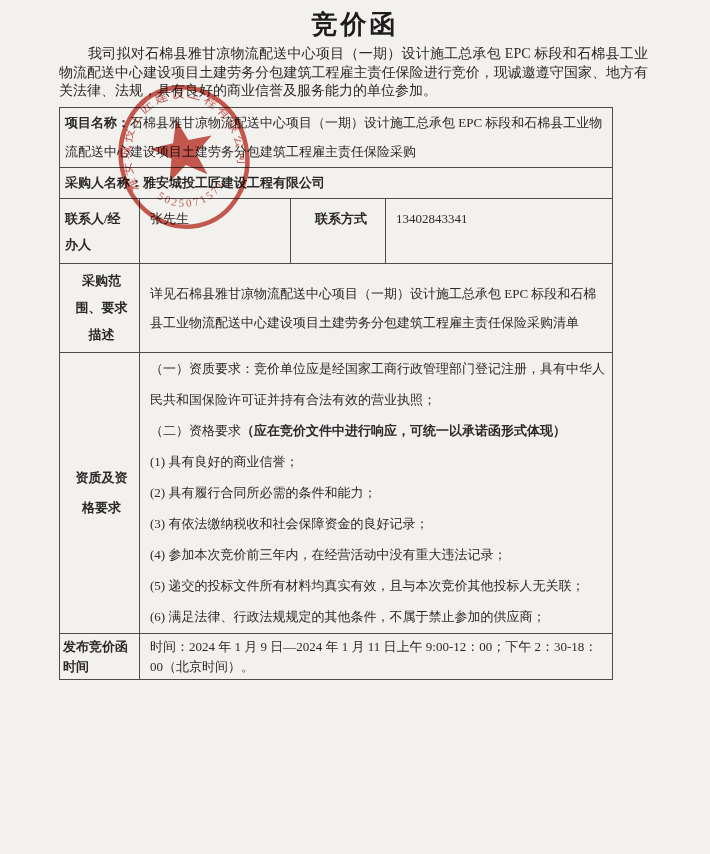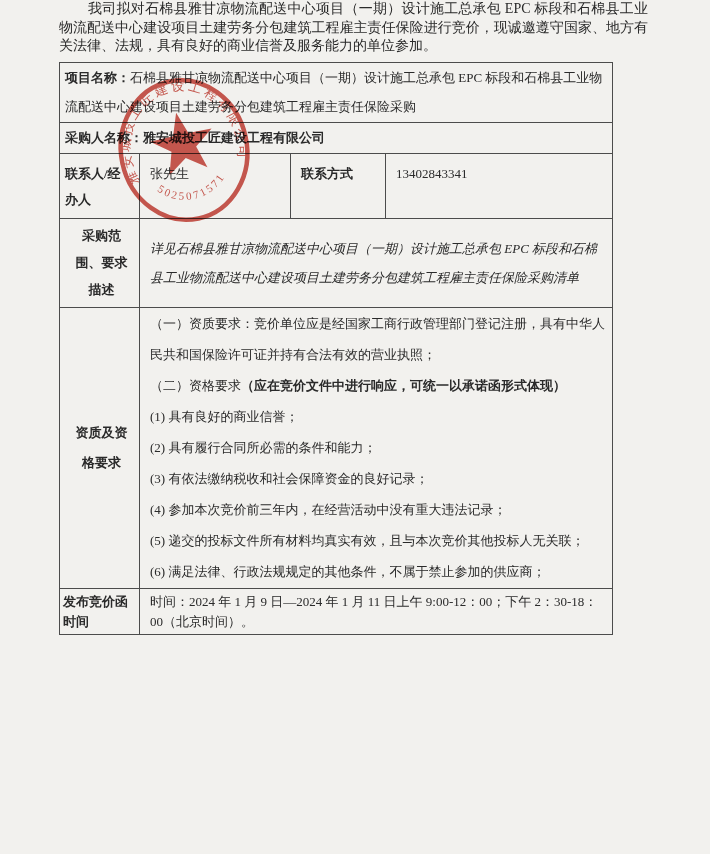--- a/index.html
+++ b/index.html
@@ -29,45 +29,46 @@
     overflow:hidden;
   }
   .lbl{font-weight:bold;}
   td.lblcell{font-weight:bold;text-align:center;padding:0 2px;}
   td.lblcell.left{text-align:left;padding-left:3px;}
   
   tr.r1 td{height:59px;line-height:29px;padding:0 5px;}
   tr.r2 td{height:30px;padding:0 5px;}
   tr.r3 td{height:57px;vertical-align:top;padding-top:7px;line-height:26px;}
   tr.r3 td.lblcell{text-align:left;padding-left:5px;}
-  tr.r3 td.mlabel{font-weight:bold;padding-left:10px;}
+  tr.r3 td.mlabel{font-weight:bold;padding-left:24px;}
   tr.r4 td{height:151px;}
   tr.r4 td.content{vertical-align:top;padding-top:3px;line-height:29.4px;}
   tr.r4 td.lblcell{vertical-align:top;padding-top:8px;}
   tr.r5 td{height:88px;margin-top:12px;}
-  tr.r5 td.content{line-height:29px;font-style:italic;}
+  tr.r5 td.content{line-height:29px;}
   tr.r5 td.lblcell{line-height:27px;}
   tr.r6 td{height:29px;}
   tr.r7 td{height:280px;}
   tr.r7 td.content{font-size:13px;line-height:31px;}
   tr.r7 td.lblcell{line-height:30px;margin-top:17px;}
   tr.r8 td{height:42px;vertical-align:top;padding-top:3px;line-height:20px;}
   .qitem .b{font-weight:bold;}
   
   .seal{
     position:absolute;left:114px;top:74px;width:140px;height:152px;
     transform:rotate(-12deg);opacity:.82;mix-blend-mode:multiply;
     pointer-events:none;
   }
 </style>
 </head>
 <body>
 
 <div class="page">
 
+  <div class="title">竞价函</div>
 
   <p class="intro">我司拟对石棉县雅甘凉物流配送中心项目（一期）设计施工总承包 EPC 标段和石棉县工业物流配送中心建设项目土建劳务分包建筑工程雇主责任保险进行竞价，现诚邀遵守国家、地方有关法律、法规，具有良好的商业信誉及服务能力的单位参加。</p>
 
   <table class="bid">
     <colgroup>
       <col style="width:80px">
         <col style="width:151px">
         <col style="width:95px">
         <col style="width:227px">
     </colgroup>

